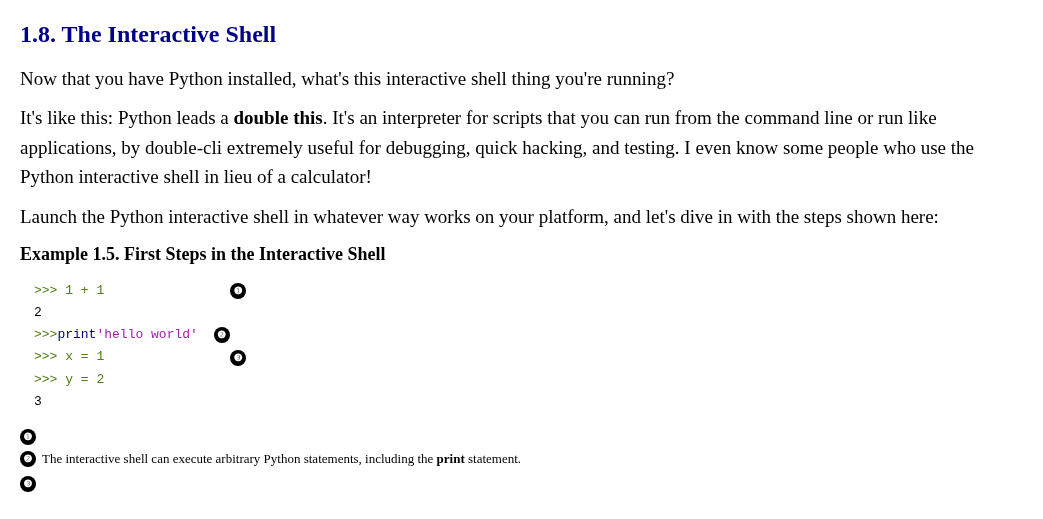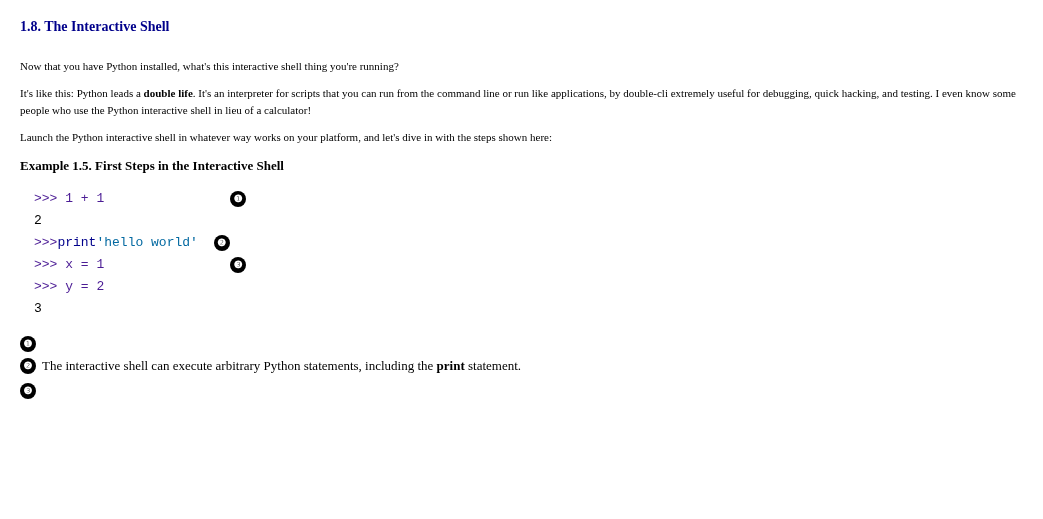--- a/index.html
+++ b/index.html
@@ -6,55 +6,55 @@
     body {
       font-family: Georgia, 'Times New Roman', serif;
       font-size: 14px;
       color: #000;
       background: #fff;
       padding: 16px 20px;
       line-height: 1.5;
       max-width: 1043px;
     }
     h1.section-title {
-      font-size: 14px;
+      font-size: 24px;
       font-weight: bold;
       color: #00008b;
-      margin-bottom: 21px;
+      margin-bottom: 12px;
       font-family: Georgia, serif;
     }
     p {
       margin-bottom: 10px;
-      font-size: 11px;
+      font-size: 19px;
       line-height: 1.55;
     }
     .example-title {
-      font-size: 13px;
+      font-size: 18px;
       font-weight: bold;
       margin-bottom: 8px;
       margin-top: 6px;
     }
     .code-block {
       background: #fff;
       font-family: 'Courier New', Courier, monospace;
       font-size: 13px;
       border: none;
       padding: 4px 0 4px 14px;
       margin-bottom: 10px;
       line-height: 1.7;
       color: #000;
     }
     .code-block .prompt {
-      color: #4c1d95;
+      color: #4d7c0f;
     }
     .code-block .kw {
       color: #00008b;
     }
     .code-block .str {
-      color: #0369a1;
+      color: #a21caf;
     }
     .code-block .output {
       color: #000;
     }
     .callout-circle {
       display: inline-block;
       width: 16px;
       height: 16px;
       border-radius: 50%;
       background: #000;
@@ -93,21 +93,21 @@
       width: 120px;
     }
   </style>
 </head>
 <body>
 
 <h1 class="section-title">1.8. The Interactive Shell</h1>
 
 <p>Now that you have Python installed, what's this interactive shell thing you're running?</p>
 
-<p>It's like this: Python leads a <span class="bold">double life</span>. It's an interpreter for scripts that you can run from the command line or run like applications, by double-cli extremely useful for debugging, quick hacking, and testing. I even know some people who use the Python interactive shell in lieu of a calculator!</p>
+<p>It's like this: Python leads a <span class="bold">double this</span>. It's an interpreter for scripts that you can run from the command line or run like applications, by double-cli extremely useful for debugging, quick hacking, and testing. I even know some people who use the Python interactive shell in lieu of a calculator!</p>
 
 <p>Launch the Python interactive shell in whatever way works on your platform, and let's dive in with the steps shown here:</p>
 
 <div class="example-title">Example 1.5. First Steps in the Interactive Shell</div>
 
 <div class="code-block">
   <div class="line-with-callout">
     <span class="prompt">&gt;&gt;&gt; 1 + 1</span>
     <span class="spacer">&nbsp;&nbsp;&nbsp;&nbsp;&nbsp;&nbsp;&nbsp;&nbsp;&nbsp;&nbsp;&nbsp;&nbsp;&nbsp;&nbsp;&nbsp;&nbsp;&nbsp;&nbsp;</span>
     <span class="callout-circle">❶</span>

